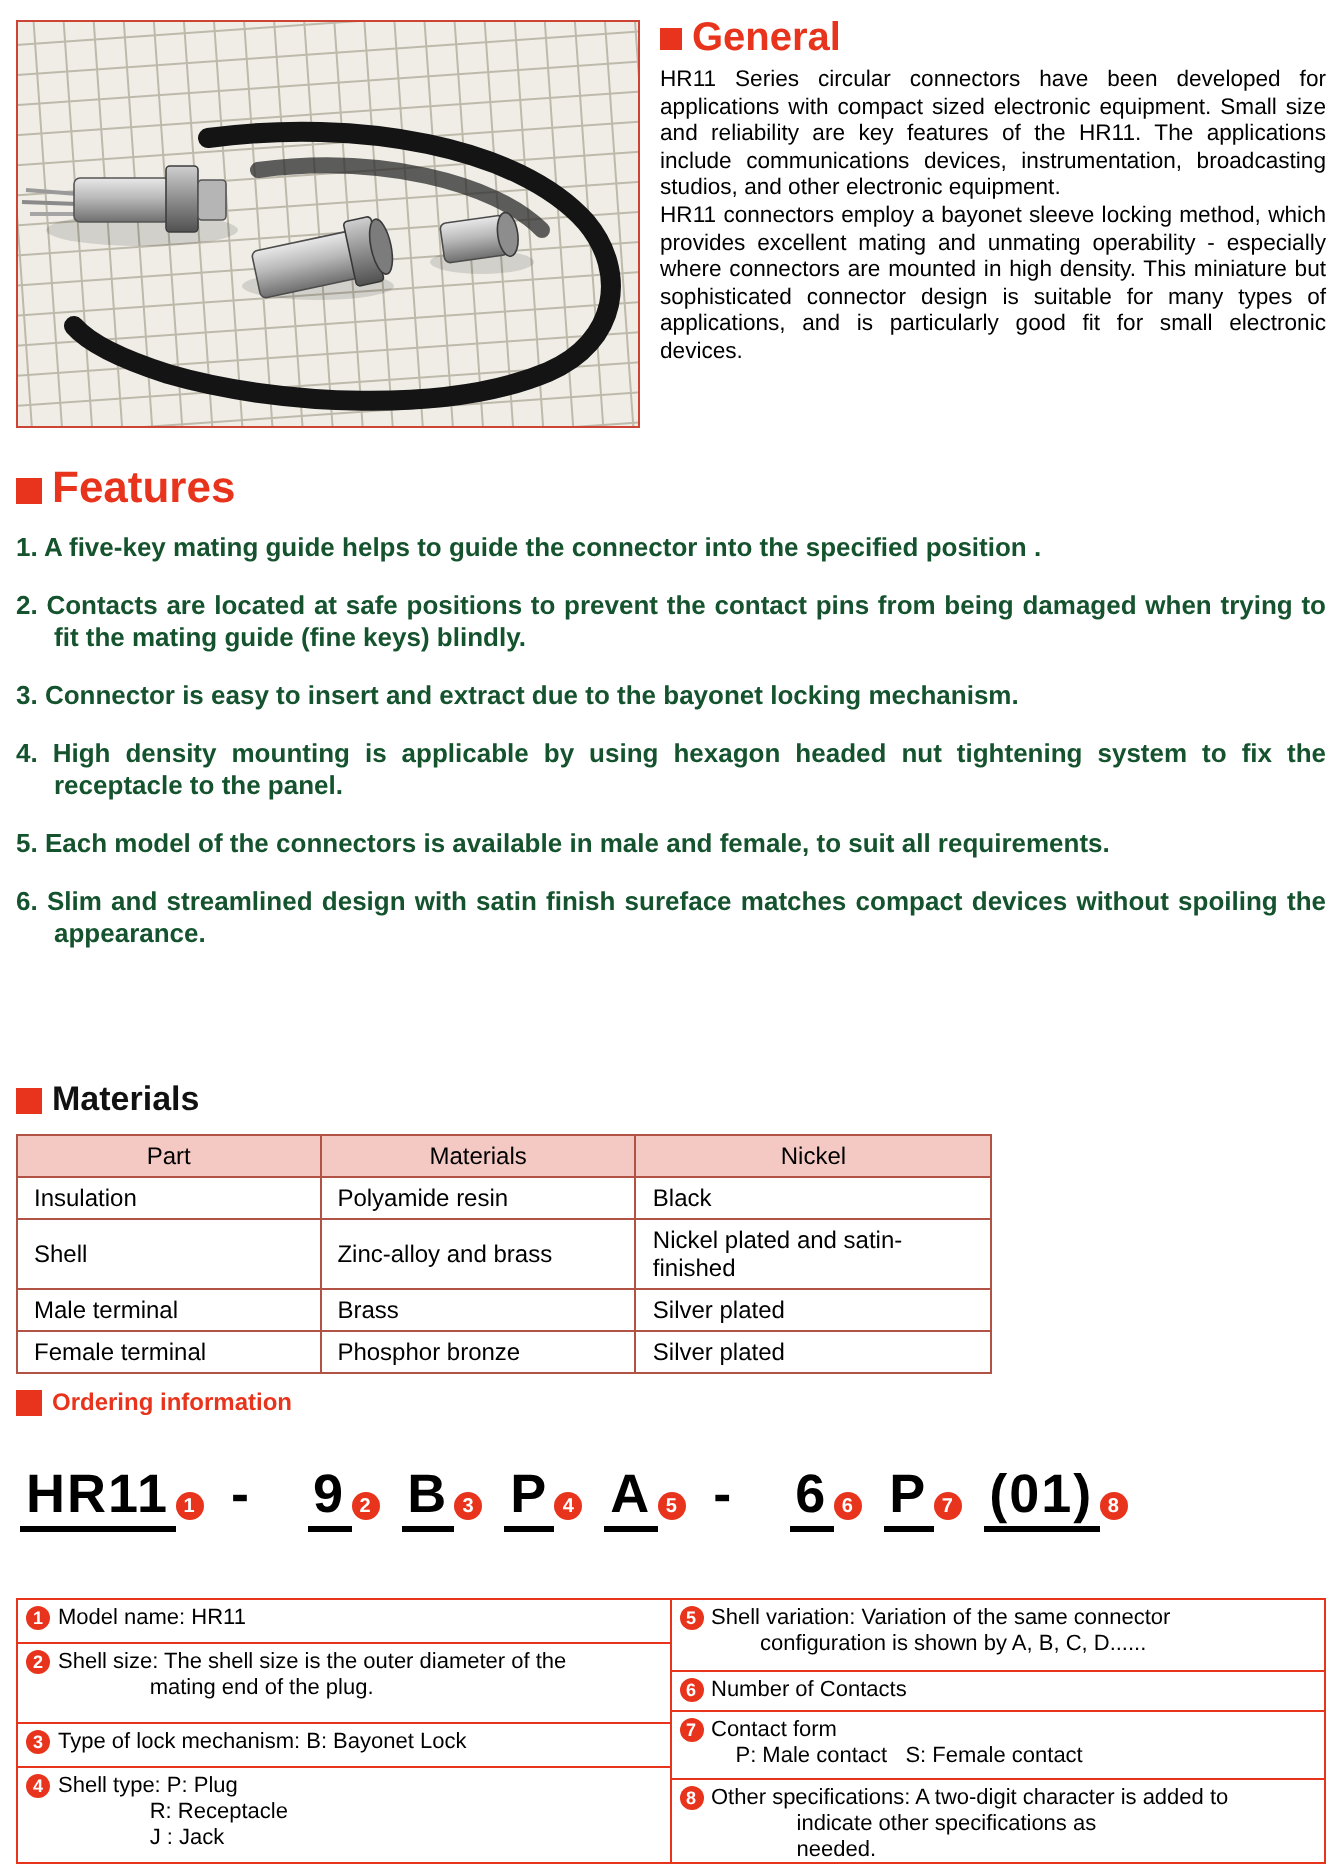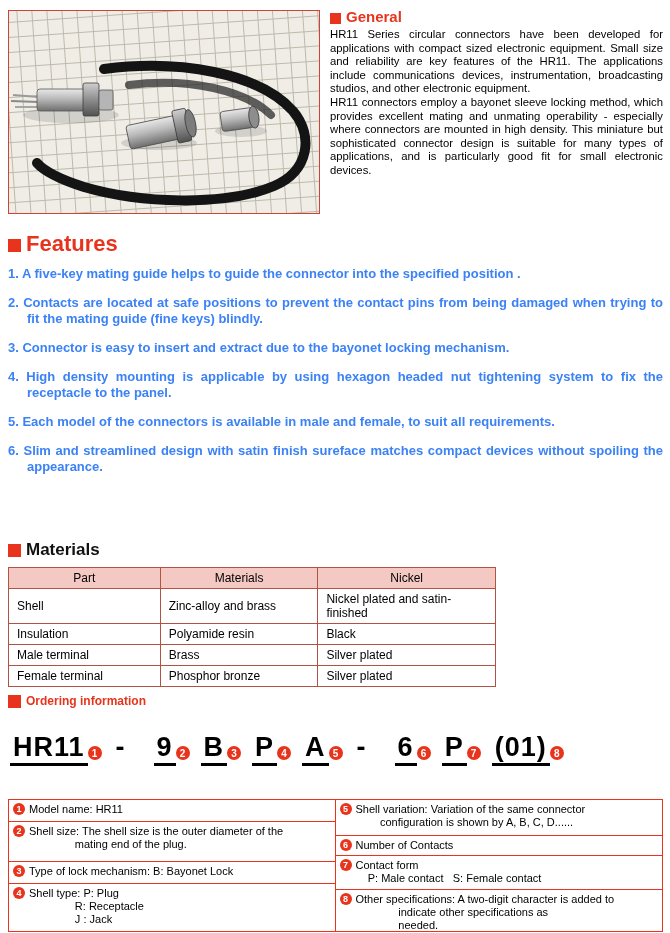--- a/index.html
+++ b/index.html
@@ -27,28 +27,28 @@
 
   
   .sq { display: inline-block; background: #e8341c; vertical-align: middle; margin-right: 5px; }
   .sq-sm { width: 11px; height: 11px; }
   .sq-lg { width: 13px; height: 13px; }
   .head-red { color: #e8341c; font-weight: bold; }
   .head-blk { color: #111; font-weight: bold; }
 
   
   .general { position: absolute; left: 330px; top: 8px; width: 333px; }
-  .general-title { font-size: 15px; margin-bottom: 3px; }
+  .general-title { font-size: 20px; margin-bottom: 3px; }
   .general p { font-size: 11.3px; line-height: 13.6px; text-align: justify; }
 
   
   .features { position: absolute; left: 8px; top: 231px; width: 655px; }
   .features-title { font-size: 22px; margin-bottom: 9px; }
   .feature-item {
-    font-size: 13px; font-weight: bold; color: #3b82f6;
+    font-size: 13px; font-weight: bold; color: #14532d;
     line-height: 16px; text-align: justify;
     padding-left: 19px; text-indent: -19px;
     margin-bottom: 13px;
   }
   .feature-item:nth-child(7) { margin-bottom: 0; }
 
   
   .materials { position: absolute; left: 8px; top: 540px; width: 655px; }
   .materials-title { font-size: 17px; margin-bottom: 7px; }
   table.mat {
@@ -175,28 +175,28 @@
   <table class="mat">
     <thead>
       <tr>
         <th class="col-part">Part</th>
         <th class="col-mat">Materials</th>
         <th class="col-fin">Nickel</th>
       </tr>
     </thead>
     <tbody>
       <tr>
+        <td>Insulation</td>
+        <td>Polyamide resin</td>
+        <td>Black</td>
+      </tr>
+      <tr>
         <td>Shell</td>
         <td>Zinc-alloy and brass</td>
         <td>Nickel plated and satin-finished</td>
-      </tr>
-      <tr>
-        <td>Insulation</td>
-        <td>Polyamide resin</td>
-        <td>Black</td>
       </tr>
       <tr>
         <td>Male terminal</td>
         <td>Brass</td>
         <td>Silver plated</td>
       </tr>
       <tr>
         <td>Female terminal</td>
         <td>Phosphor bronze</td>
         <td>Silver plated</td>

